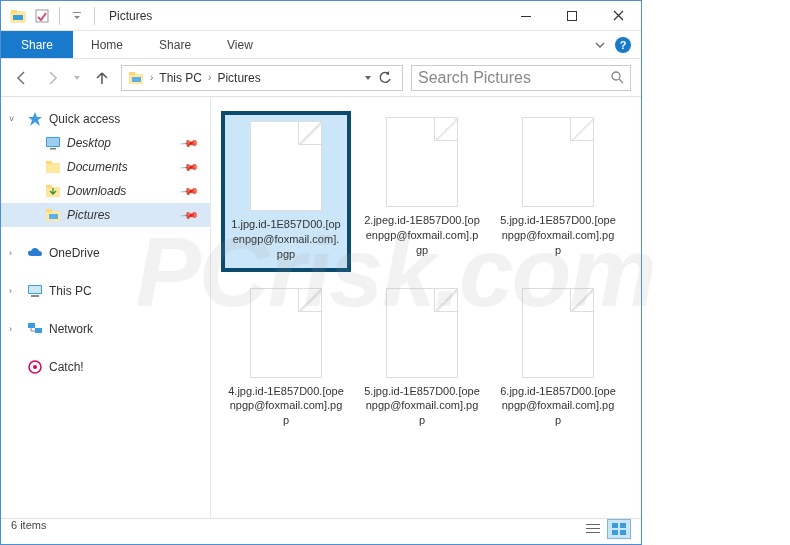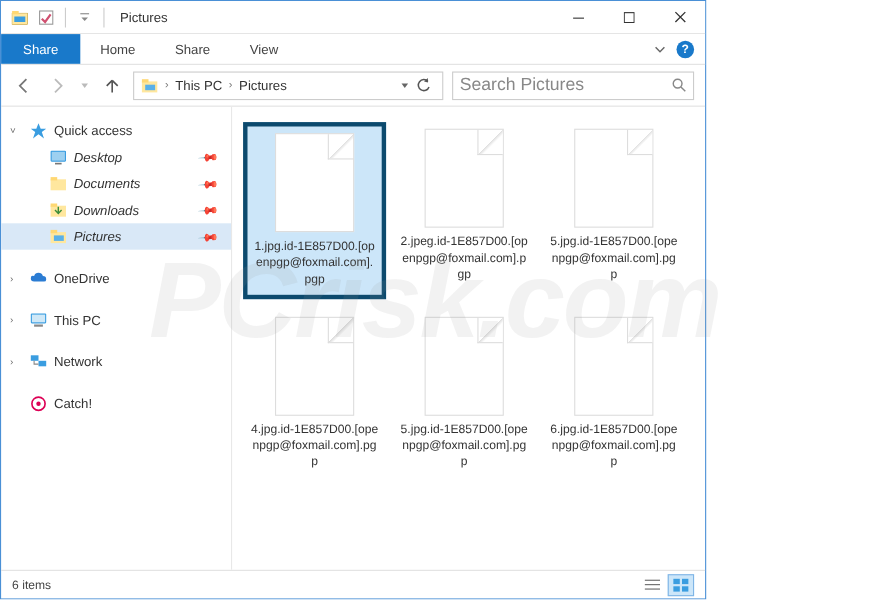--- a/index.html
+++ b/index.html
@@ -45,21 +45,21 @@
 .tree-item.root .chev-r { position: absolute; left: 8px; color: #666; font-size: 9px; }
 
 .content { flex: 1; padding: 14px 10px; display: flex; flex-wrap: wrap; align-content: flex-start; gap: 10px 6px; position: relative; }
 .file-item { width: 130px; display: flex; flex-direction: column; align-items: center; padding: 6px 4px; }
 .file-item.selected { border: 4px solid #0c4a6e; background: #cce6f9; }
 .file-thumb { width: 72px; height: 90px; background: #fff; border: 1px solid #ddd; position: relative; margin-bottom: 6px; }
 .file-thumb::before { content: ""; position: absolute; top: 0; right: 0; width: 22px; height: 22px; background: linear-gradient(135deg, transparent 50%, #ddd 50%, #fff 60%); border-left: 1px solid #ddd; border-bottom: 1px solid #ddd; }
 .file-label { font-size: 11px; color: #333; text-align: center; line-height: 1.35; word-break: break-all; padding: 0 2px; }
 
 
-.statusbar { height: 26px; border-top: 1px solid #e1e1e1; display: flex; align-items: center; padding: 0 10px; font-size: 11px; color: #444; }
+.statusbar { height: 26px; border-top: 1px solid #e1e1e1; display: flex; align-items: flex-start; padding: 0 10px; font-size: 11px; color: #444; }
 .statusbar .view-btns { margin-left: auto; display: flex; gap: 2px; }
 .view-btn { width: 24px; height: 20px; border: 1px solid transparent; display: flex; align-items: center; justify-content: center; }
 .view-btn.active { border: 1px solid #7fb5e6; background: #cce6f9; }
 
 
 .watermark { position: absolute; top: 0; left: 0; right: 0; bottom: 0; display: flex; align-items: center; justify-content: center; pointer-events: none; z-index: 5; }
 .watermark span { font-size: 98px; font-weight: 600; color: rgba(150,150,150,0.12); font-style: italic; letter-spacing: -2px; text-align: right; }
 
 svg { display: block; }
 </style>

